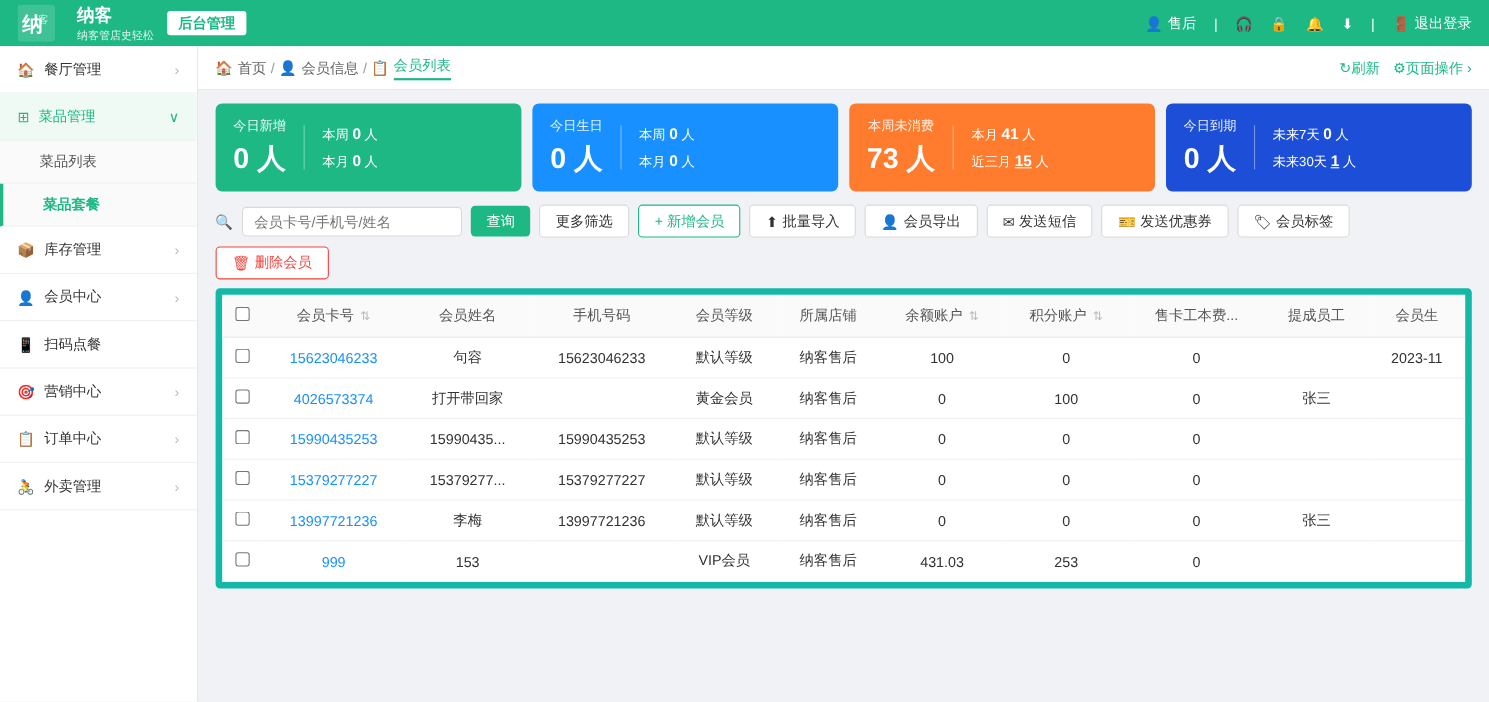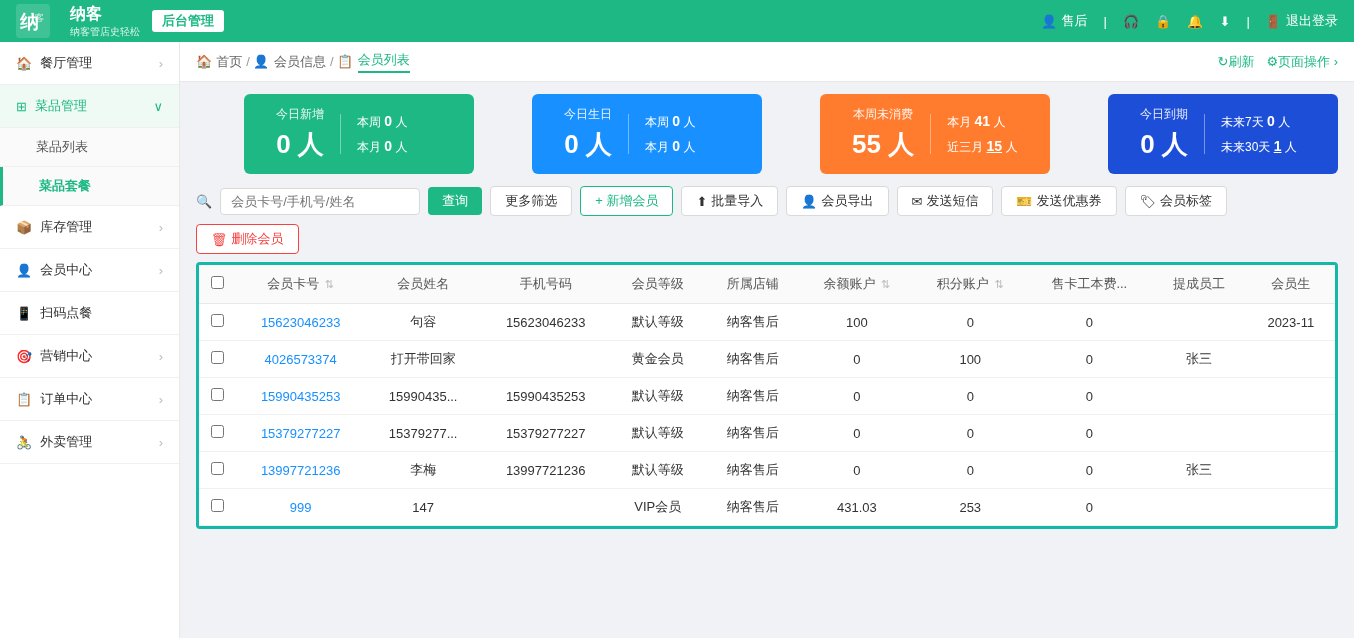--- a/index.html
+++ b/index.html
@@ -141,27 +141,26 @@
 
     
     .stats-row {
       display: flex;
       gap: 10px;
       margin-bottom: 12px;
     }
     .stat-card {
       flex: 1;
       border-radius: 6px;
-      padding: 12px 32px;
+      padding: 12px 16px;
       color: #fff;
       display: flex;
       align-items: center;
       gap: 16px;
       min-height: 72px;
-      margin-left: 48px;
     }
     .stat-card.green { background: #1db884; }
     .stat-card.blue { background: #1890ff; }
     .stat-card.orange { background: #ff7c2e; }
     .stat-card.red { background: #1d4ed8; }
     .stat-left { text-align: center; }
     .stat-label { font-size: 12px; opacity: 0.9; margin-bottom: 4px; }
     .stat-value { font-size: 26px; font-weight: bold; }
     .stat-divider { width: 1px; height: 40px; background: rgba(255,255,255,0.4); }
     .stat-right { font-size: 12px; line-height: 1.8; }
@@ -196,21 +195,21 @@
     }
     .btn-primary { background: #1db884; color: #fff; }
     .btn-default { background: #fff; color: #333; border: 1px solid #d9d9d9; }
     .btn-green-outline { background: #fff; color: #1db884; border: 1px solid #1db884; }
     .btn-danger-outline { background: #fff; color: #f5423e; border: 1px solid #f5423e; }
 
     
     .table-container {
       background: #fff;
       border-radius: 4px;
-      border: 3px solid #14b8a6;
+      border: 6px solid #14b8a6;
       overflow: auto;
     }
     table {
       width: 100%;
       border-collapse: collapse;
       font-size: 13px;
     }
     thead tr {
       background: #fafafa;
     }
@@ -400,21 +399,21 @@
           <div class="stat-divider"></div>
           <div class="stat-right">
             <div>本周 <span class="num">0</span> 人</div>
             <div>本月 <span class="num">0</span> 人</div>
           </div>
         </div>
 
         <div class="stat-card orange">
           <div class="stat-left">
             <div class="stat-label">本周未消费</div>
-            <div class="stat-value">55 人</div>
+            <div class="stat-value">73 人</div>
           </div>
           <div class="stat-divider"></div>
           <div class="stat-right">
             <div>本月 <span class="num">41</span> 人</div>
             <div>近三月 <span class="num underline" style="text-decoration:underline;cursor:pointer;">15</span> 人</div>
           </div>
         </div>
 
         <div class="stat-card red">
           <div class="stat-left">
@@ -539,21 +538,21 @@
                 <td>纳客售后</td>
                 <td>0</td>
                 <td>0</td>
                 <td>0</td>
                 <td>张三</td>
                 <td></td>
               </tr>
               <tr>
                 <td><input type="checkbox" style=""></td>
                 <td class="link-blue">999</td>
-                <td>147</td>
+                <td>153</td>
                 <td></td>
                 <td>VIP会员</td>
                 <td>纳客售后</td>
                 <td>431.03</td>
                 <td>253</td>
                 <td>0</td>
                 <td></td>
                 <td></td>
               </tr>
             </tbody>

